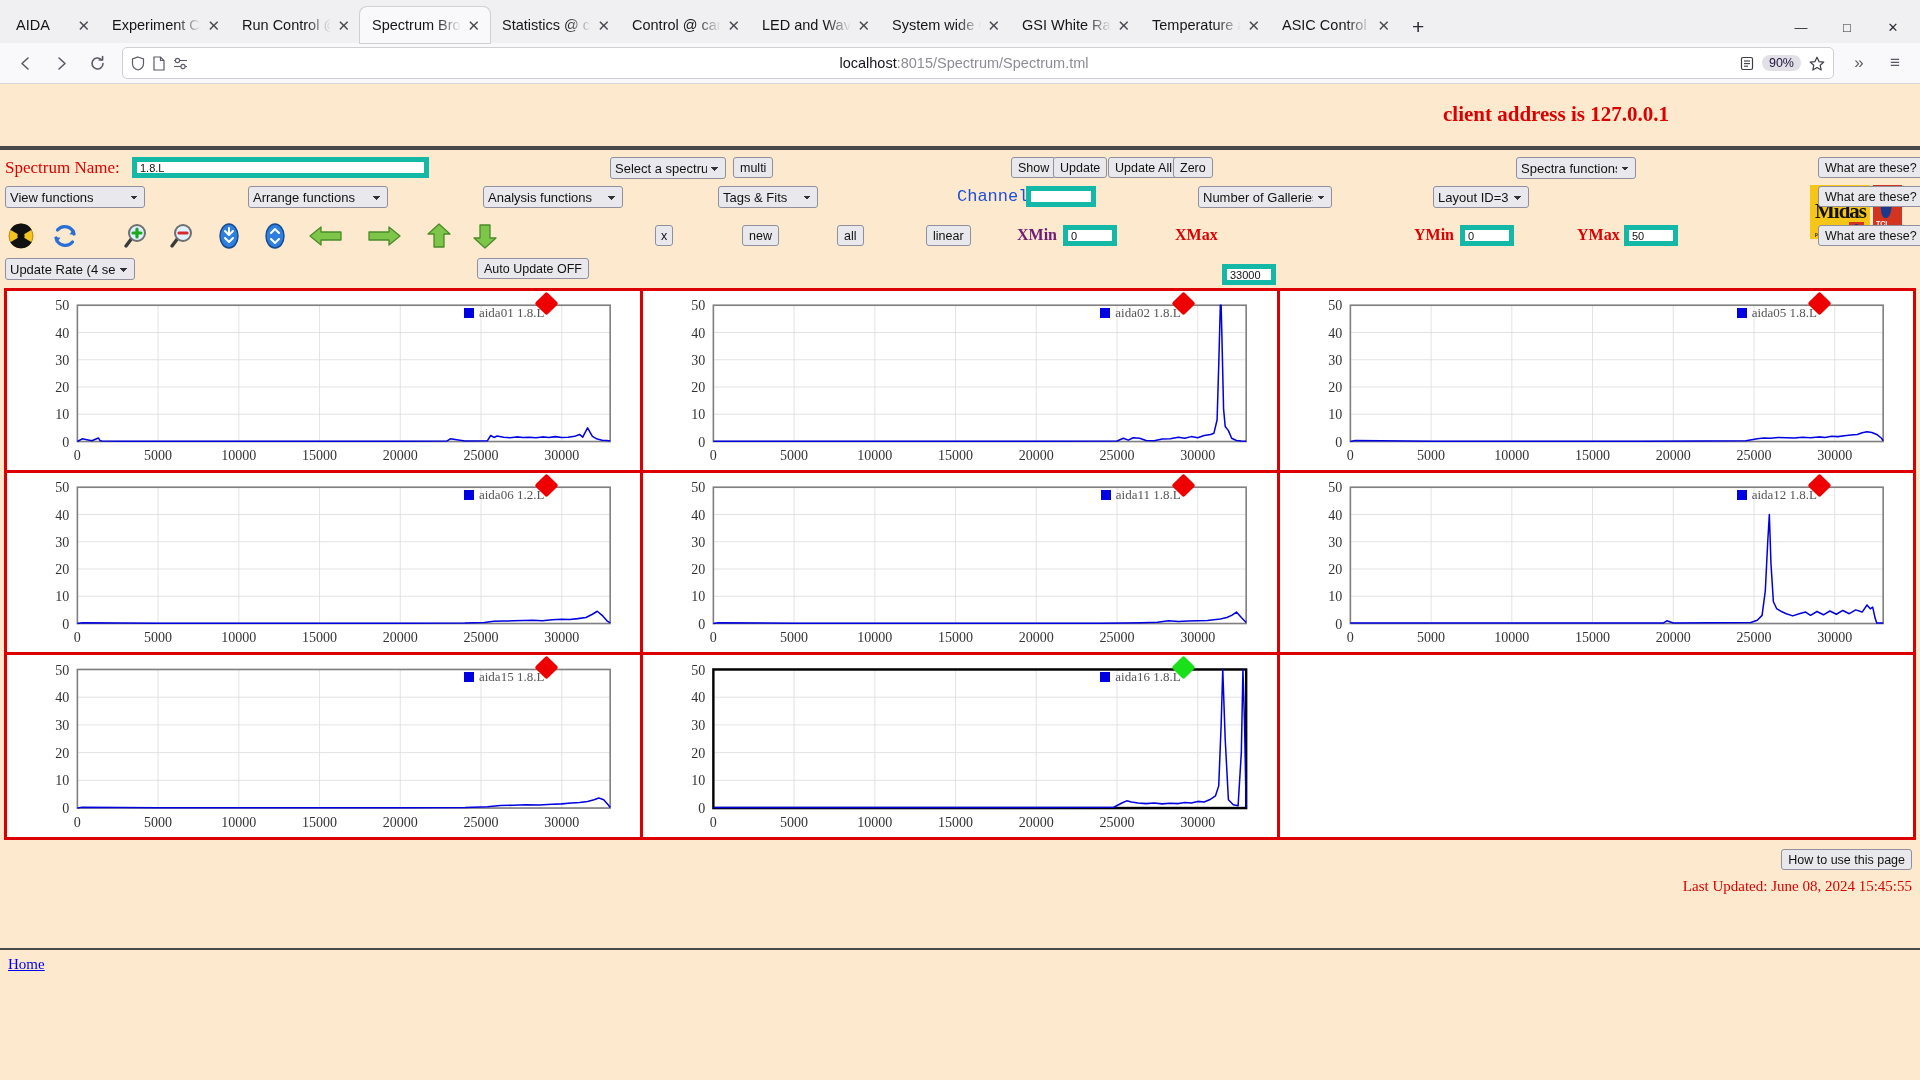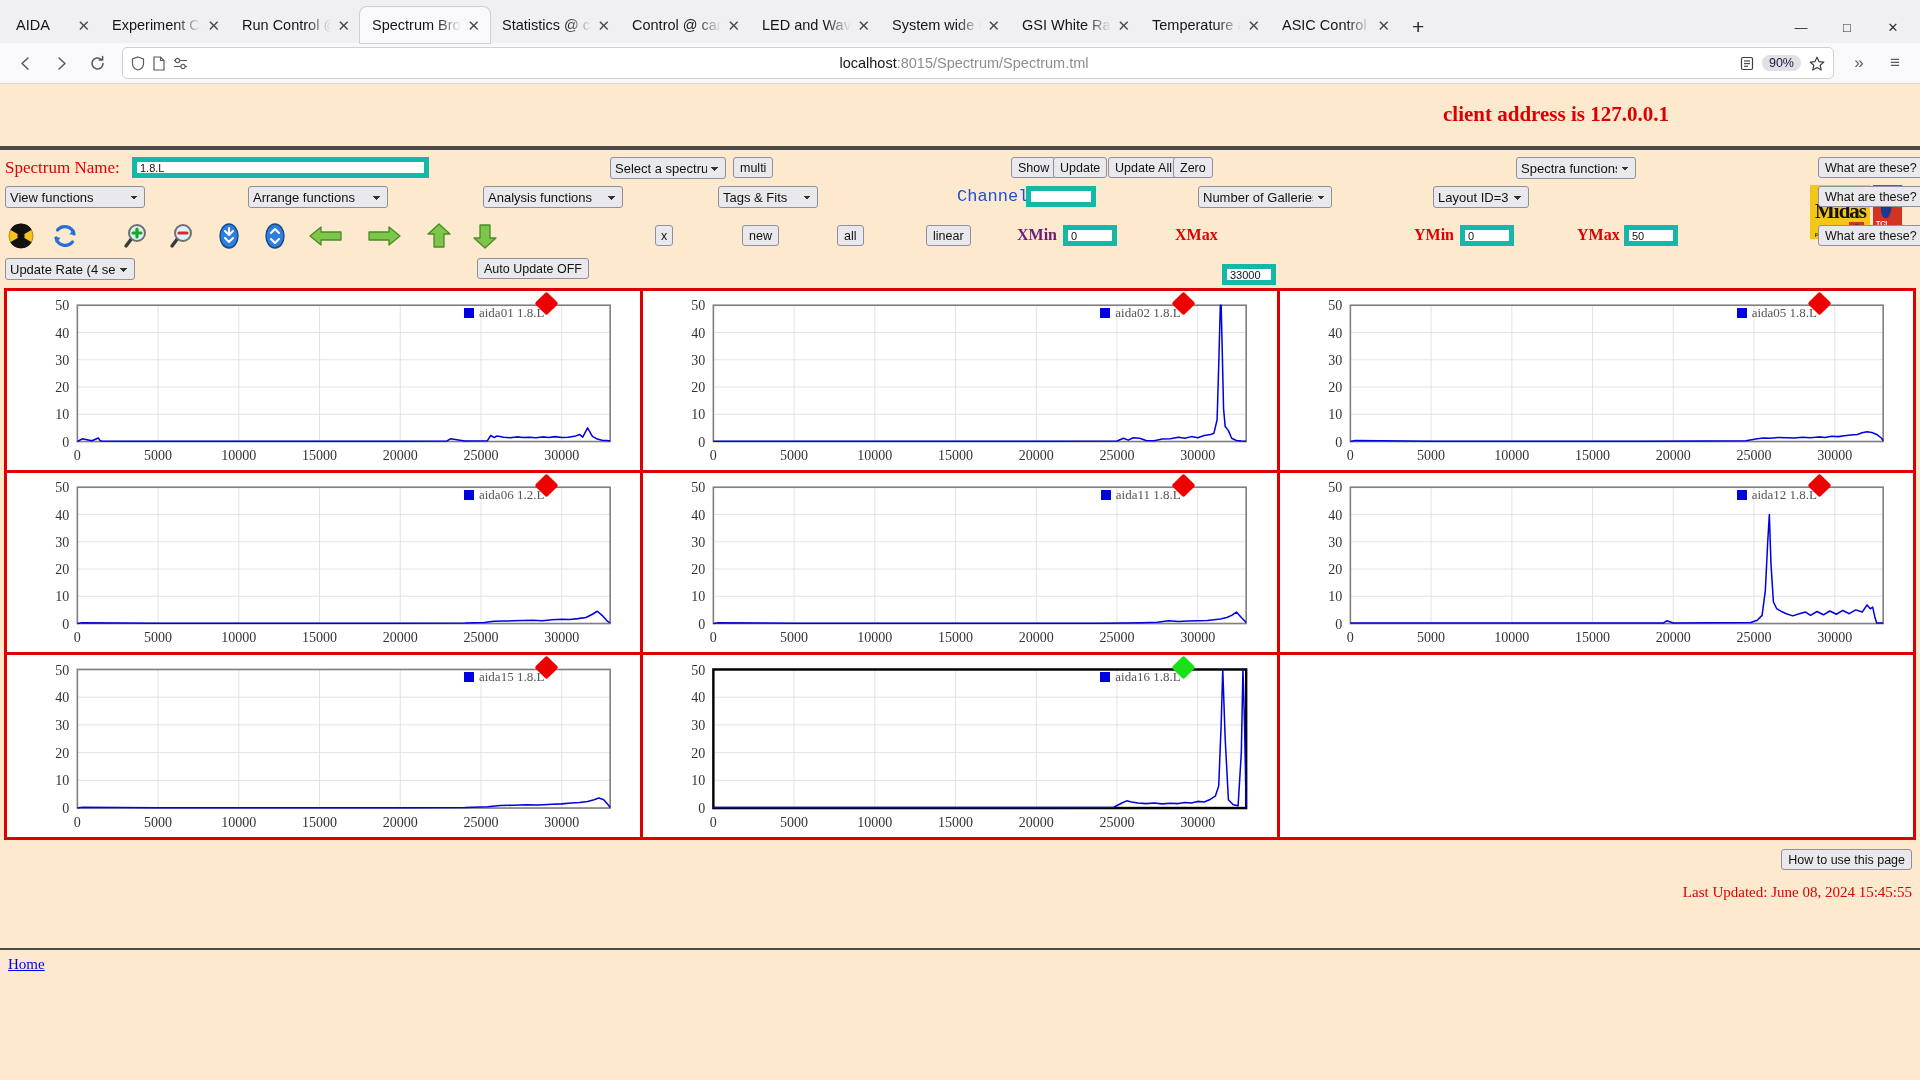--- a/index.html
+++ b/index.html
@@ -141,21 +141,21 @@
     position:absolute; right:96px; top:14px; display:flex; align-items:center;
     gap:5px; font-family:"Liberation Serif", serif; font-size:13px; color:#555;
     background:rgba(255,255,255,0.0);
   }
   .legend .swatch { width:10px; height:10px; background:#0000e0; display:inline-block; }
 
   
   #bottombar { position:relative; height:34px; margin-top:4px; }
   #bottombar .left { position:absolute; left:6px; top:5px; display:flex; gap:5px; }
   #bottombar .right { position:absolute; right:8px; top:5px; }
-  #lastupd { position:absolute; right:8px; top:40px; font-family:"Liberation Serif",serif;
+  #lastupd { position:absolute; right:8px; top:34px; font-family:"Liberation Serif",serif;
              color:#dd0000; font-size:15px; }
   #homelink { position:absolute; left:8px; top:112px; font-size:15px; color:#0000ee;
               text-decoration:underline; font-family:"Liberation Serif",serif; }
   hr.footsep { position:absolute; left:0; top:96px; width:1920px; border:none; border-top:2px solid #4a4a4a; }
 
   svg { display:block; }
   text { font-family:"Liberation Serif", serif; }
 </style>
 </head>
 <body>

